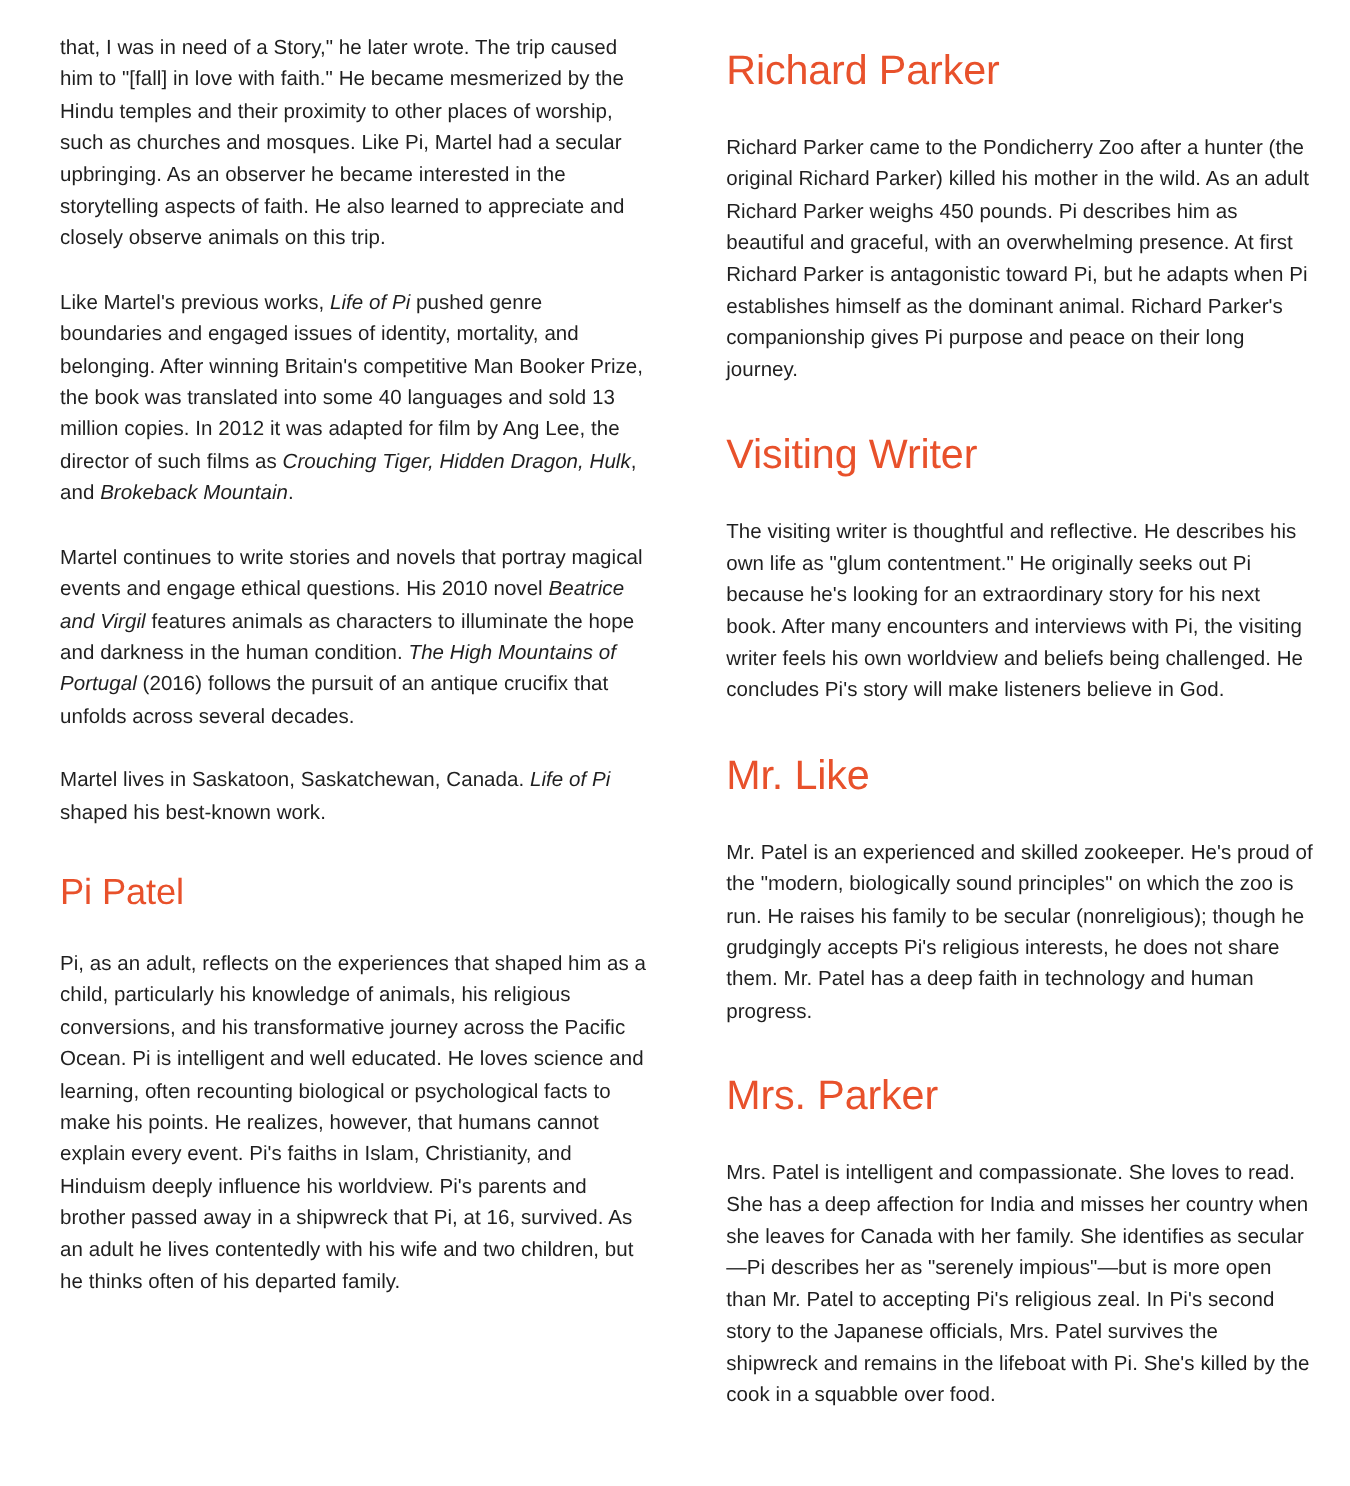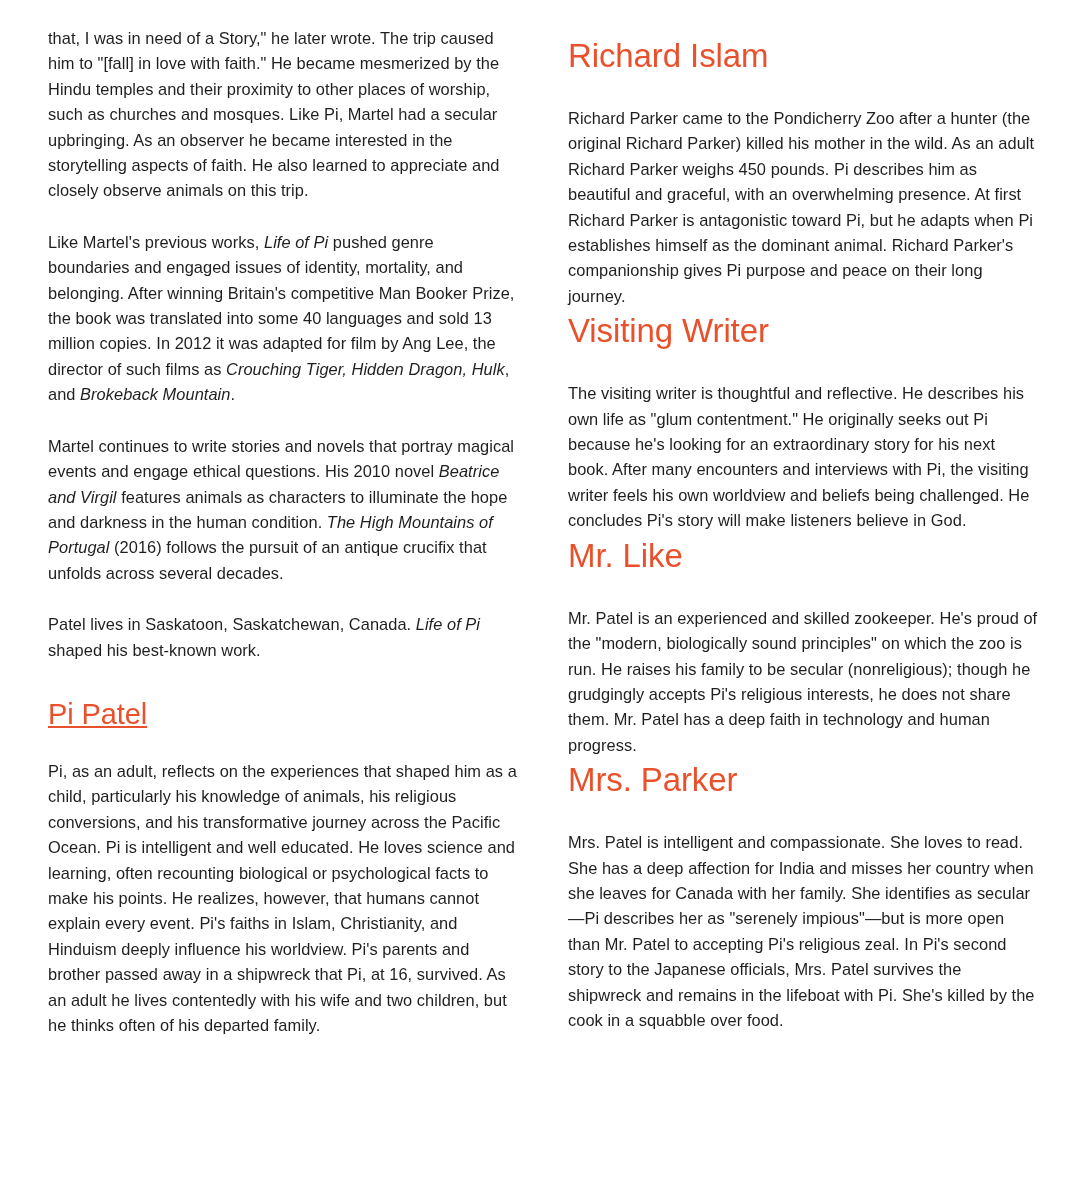--- a/index.html
+++ b/index.html
@@ -17,21 +17,21 @@
   .page {
     position: relative;
     width: 1080px;
     height: 1189px;
     box-sizing: border-box;
     padding: 26px 36px 0 48px;
   }
   .columns {
     display: flex;
     align-items: flex-start;
-    gap: 50px;
+    gap: 63px;
   }
   .col {
     width: 470px;
     flex: 0 0 470px;
   }
   .col-right {
     padding-top: 8px;
   }
 
   p.body-text {
@@ -69,62 +69,62 @@
   h3.char-heading {
     margin: 0 0 26px 0;
     font-weight: 400;
     color: #e8512b;
     letter-spacing: -0.1px;
   }
   .col-left h3.char-heading {
     font-size: 29px;
     line-height: 38px;
     margin-top: 32px;
-    text-decoration: underline;
   }
   .col-right h3.char-heading {
     font-size: 33px;
     line-height: 43px;
     margin-top: 0;
     margin-bottom: 29px;
   }
   .col-right .char-block + .char-block h3.char-heading {
+    margin-top: 32px;
   }
   .char-block p.body-text:last-child {
     margin-bottom: 0;
   }
 </style>
 </head>
 <body>
 
 <div class="page">
   <div class="columns">
 
     <div class="col col-left">
 
       <p class="body-text"><span>that, I was in need of a Story," he later wrote. The trip caused him to "[fall] in love with faith." He became mesmerized by the Hindu temples and their proximity to other places of worship, such as churches and mosques. Like Pi, Martel had a secular upbringing. As an observer he became interested in the storytelling aspects of faith. He also learned to appreciate and closely observe animals on this trip.</span></p>
 
       <p class="body-text"><span>Like Martel's previous works, </span><em>Life of Pi</em><span> pushed genre boundaries and engaged issues of identity, mortality, and belonging. After winning Britain's competitive Man Booker Prize, the book was translated into some 40 languages and sold 13 million copies. In 2012 it was adapted for film by Ang Lee, the director of such films as </span><em>Crouching Tiger, Hidden Dragon, Hulk</em><span>, and </span><em>Brokeback Mountain</em><span>.</span></p>
 
       <p class="body-text"><span>Martel continues to write stories and novels that portray magical events and engage ethical questions. His 2010 novel </span><em>Beatrice and Virgil</em><span> features animals as characters to illuminate the hope and darkness in the human condition. </span><em>The High Mountains of Portugal</em><span> (2016) follows the pursuit of an antique crucifix that unfolds across several decades.</span></p>
 
-      <p class="body-text"><span>Patel lives in Saskatoon, Saskatchewan, Canada. </span><em>Life of Pi</em><span> shaped his best-known work.</span></p>
+      <p class="body-text"><span>Martel lives in Saskatoon, Saskatchewan, Canada. </span><em>Life of Pi</em><span> shaped his best-known work.</span></p>
 
 
       <div class="char-block">
         <h3 class="char-heading">Pi Patel</h3>
         <p class="body-text">Pi, as an adult, reflects on the experiences that shaped him as a child, particularly his knowledge of animals, his religious conversions, and his transformative journey across the Pacific Ocean. Pi is intelligent and well educated. He loves science and learning, often recounting biological or psychological facts to make his points. He realizes, however, that humans cannot explain every event. Pi's faiths in Islam, Christianity, and Hinduism deeply influence his worldview. Pi's parents and brother passed away in a shipwreck that Pi, at 16, survived. As an adult he lives contentedly with his wife and two children, but he thinks often of his departed family.</p>
       </div>
 
     </div>
 
     <div class="col col-right">
 
       <div class="char-block">
-        <h3 class="char-heading">Richard Islam</h3>
+        <h3 class="char-heading">Richard Parker</h3>
         <p class="body-text">Richard Parker came to the Pondicherry Zoo after a hunter (the original Richard Parker) killed his mother in the wild. As an adult Richard Parker weighs 450 pounds. Pi describes him as beautiful and graceful, with an overwhelming presence. At first Richard Parker is antagonistic toward Pi, but he adapts when Pi establishes himself as the dominant animal. Richard Parker's companionship gives Pi purpose and peace on their long journey.</p>
       </div>
 
       <div class="char-block">
         <h3 class="char-heading">Visiting Writer</h3>
         <p class="body-text">The visiting writer is thoughtful and reflective. He describes his own life as "glum contentment." He originally seeks out Pi because he's looking for an extraordinary story for his next book. After many encounters and interviews with Pi, the visiting writer feels his own worldview and beliefs being challenged. He concludes Pi's story will make listeners believe in God.</p>
       </div>
 
       <div class="char-block">
         <h3 class="char-heading">Mr. Like</h3>

